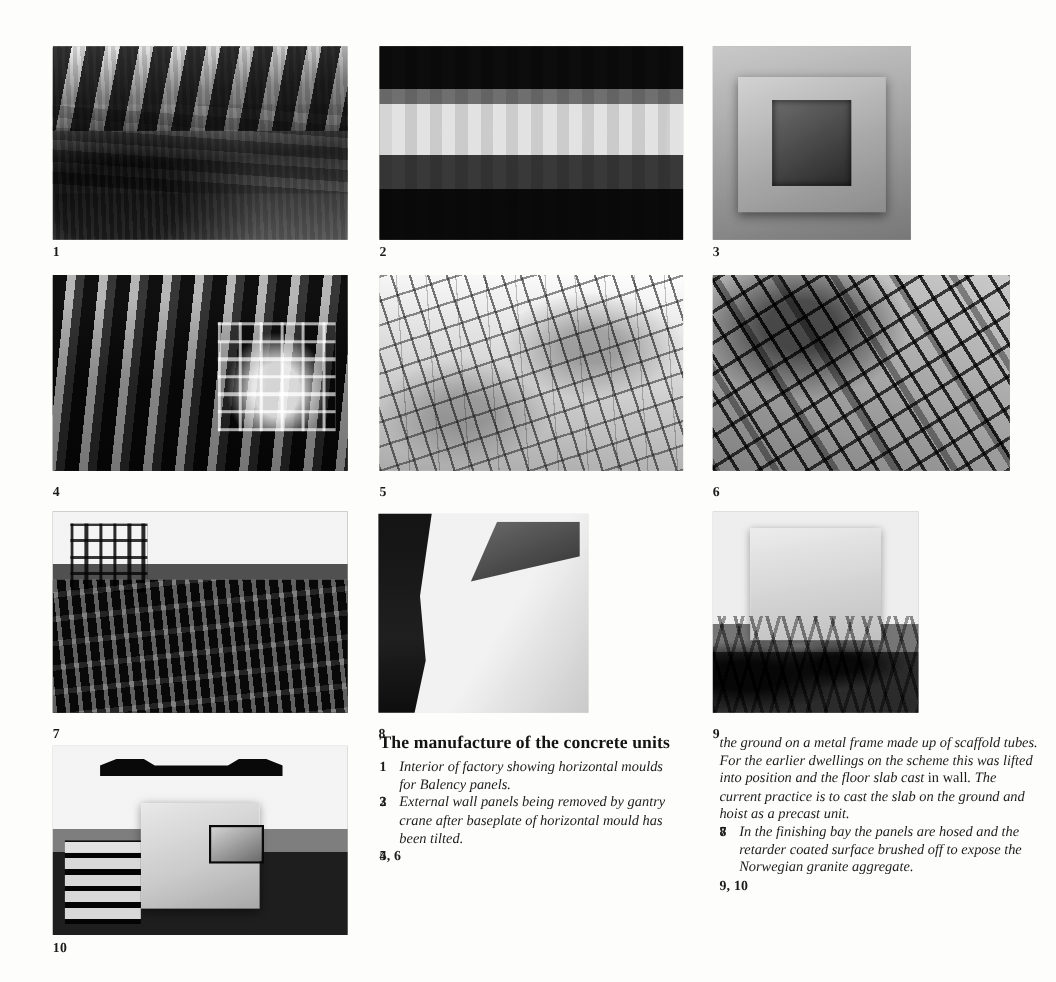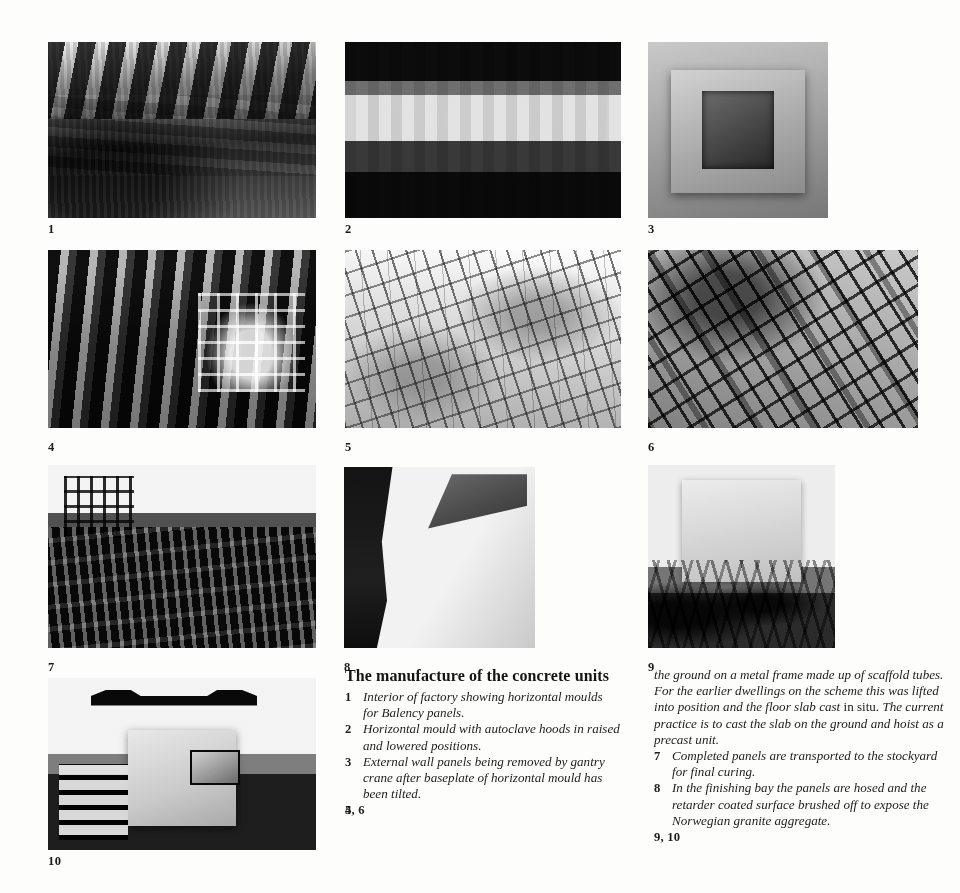--- a/index.html
+++ b/index.html
@@ -391,41 +391,39 @@
 
   <div class="textblock" style="left:345px; top:667px; width:275px;">
     <h2 class="heading">The manufacture of the concrete units</h2>
     <ul class="caplist">
       <li>
         <span class="n">1</span>
         <span>Interior of factory showing horizontal moulds for Balency panels.</span>
       </li>
       <li>
         <span class="n">2</span>
-        <span>Horizontal mould with autoclave hoods in raised and lowered positions.</span>
       </li>
       <li>
         <span class="n">3</span>
         <span>External wall panels being removed by gantry crane after baseplate of horizontal mould has been tilted.</span>
       </li>
       <li>
         <span class="n">4</span>
       </li>
       <li class="wide" style="padding-left:30px;">
         <span class="n">5, 6</span>
       </li>
     </ul>
   </div>
 
   <div class="textblock" style="left:654px; top:667px; width:290px;">
-    <p class="contcol"><span>the ground on a metal frame made up of scaffold tubes. For the earlier dwellings on the scheme this was lifted into position and the floor slab cast </span><span class="up">in situ</span><span>. The current practice is to cast the slab on the ground and hoist as a precast unit.</span></p>
+    <p class="contcol"><span>the ground on a metal frame made up of scaffold tubes. For the earlier dwellings on the scheme this was lifted into position and the floor slab cast </span><span class="up">in wall</span><span>. The current practice is to cast the slab on the ground and hoist as a precast unit.</span></p>
     <ul class="caplist">
       <li>
         <span class="n">7</span>
-        <span>Completed panels are transported to the stockyard for final curing.</span>
       </li>
       <li>
         <span class="n">8</span>
         <span>In the finishing bay the panels are hosed and the retarder coated surface brushed off to expose the Norwegian granite aggregate.</span>
       </li>
       <li class="wide" style="padding-left:34px;">
         <span class="n">9, 10</span>
       </li>
     </ul>
 

